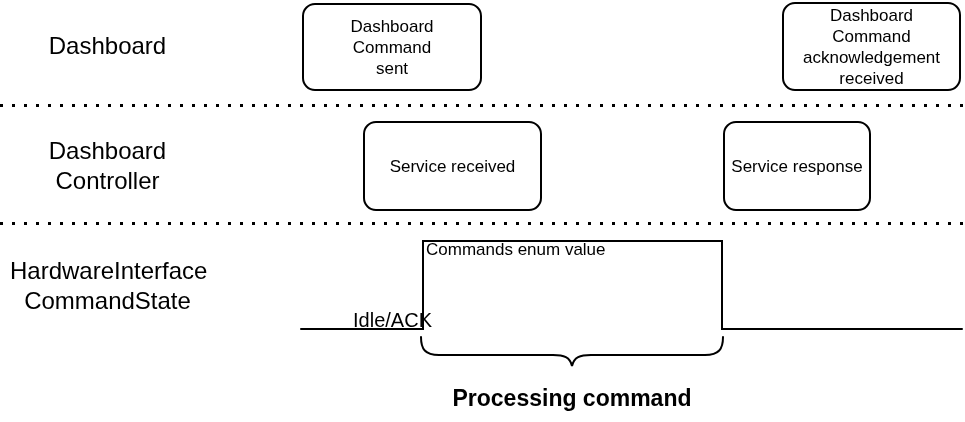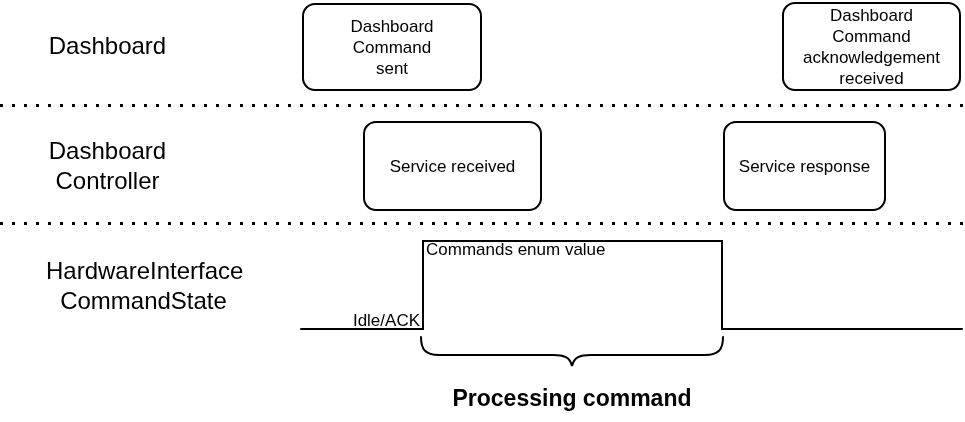--- a/index.html
+++ b/index.html
@@ -18,21 +18,21 @@
     position: absolute;
     left: 10px;
     width: 195px;
     text-align: center;
     font-size: 24px;
     line-height: 30px;
     white-space: pre-line;
   }
   .lane-label-1 { top: 31px; }
   .lane-label-2 { top: 136px; }
-  .lane-label-3 { top: 256px; margin-left: 36px; }
+  .lane-label-3 { top: 256px; }
 
   
   .sep {
     position: absolute;
     left: 0;
     width: 965px;
     height: 3px;
     background-image: repeating-linear-gradient(
       to right,
       #000000 0px, #000000 3px,
@@ -55,45 +55,45 @@
     text-align: center;
   }
   .box-text {
     font-size: 17px;
     line-height: 21px;
     white-space: pre-line;
   }
   .box-command-sent      { left: 302px; top: 3px;   width: 180px; height: 88px; }
   .box-command-ack       { left: 782px; top: 2px;   width: 179px; height: 89px; }
   .box-service-request   { left: 363px; top: 121px; width: 179px; height: 90px; }
-  .box-service-response  { left: 723px; top: 121px; width: 163px; height: 90px; }
+  .box-service-response  { left: 723px; top: 121px; width: 148px; height: 90px; }
 
   
   .wave {
     position: absolute;
     left: 0;
     top: 0;
     width: 965px;
     height: 422px;
   }
   .wave path {
     fill: none;
     stroke: #000000;
     stroke-width: 2px;
     stroke-linecap: round;
   }
 
   
   .idle-label {
     position: absolute;
-    left: 340px;
+    left: 352px;
     top: 312px;
     width: 80px;
     text-align: right;
-    font-size: 17px;
+    font-size: 20px;
     line-height: 17px;
   }
   .pulse-label {
     position: absolute;
     left: 426px;
     top: 241px;
     font-size: 17px;
     line-height: 17px;
   }
   .brace-label {

